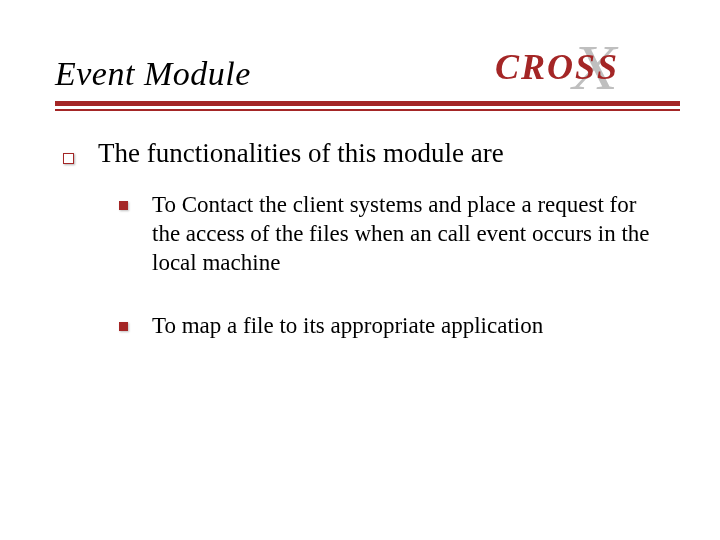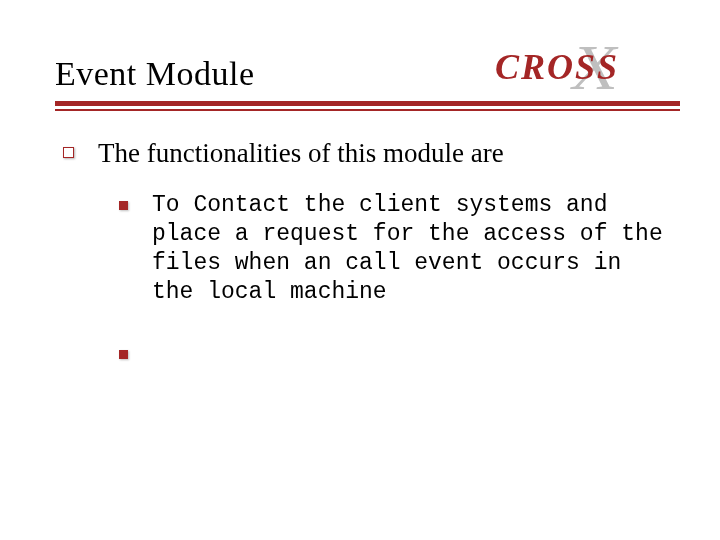--- a/index.html
+++ b/index.html
@@ -11,20 +11,21 @@
       color: #000;
     }
     .header {
       position: relative;
       margin-bottom: 8px;
     }
     .title {
       font-size: 34px;
       font-weight: 400;
       letter-spacing: 0.5px;
+      font-style: italic;
     }
     .logo {
       position: absolute;
       right: 10px;
       top: -18px;
     }
     .rule-wrap {
       margin-top: 8px;
       margin-bottom: 26px;
     }
@@ -35,21 +36,21 @@
     .rule-thin {
       height: 2px;
       background: #a42626;
       margin-top: 3px;
     }
     .content {
       padding-left: 8px;
     }
     .main-item {
       display: flex;
-      align-items: flex-start;
+      align-items: center;
       gap: 24px;
       margin-bottom: 22px;
     }
     .bullet-square-outline {
       width: 11px;
       height: 11px;
       border: 1.5px solid #a42626;
       flex-shrink: 0;
       margin-top: 10px;
       box-shadow: 1px 1px 2px rgba(0,0,0,0.3);
@@ -72,21 +73,20 @@
       height: 9px;
       background: #a42626;
       flex-shrink: 0;
       margin-top: 10px;
       box-shadow: 1px 1px 2px rgba(0,0,0,0.25);
     }
     .sub-text {
       font-size: 23px;
       line-height: 1.25;
       padding-right: 10px;
-      font-family: Liberation Mono, monospace;
     }
   </style>
 </head>
 <body>
 
 <div class="header">
   <div class="title">Event Module</div>
   <div class="logo">
     <svg width="175" height="58" viewBox="0 0 175 58">
       <text x="106" y="52" font-family="Georgia, 'Times New Roman', serif" font-size="64" font-weight="400" fill="#bfbfbf" text-anchor="middle" transform="skewX(-10)">X</text>
@@ -106,15 +106,16 @@
     <div class="main-text">The functionalities of this module are</div>
   </div>
 
   <div class="sub-list">
     <div class="sub-item">
       <div class="bullet-square-fill"></div>
       <div class="sub-text">To Contact the client systems and place a request for the access of the files when an call event occurs in the local machine</div>
     </div>
     <div class="sub-item">
       <div class="bullet-square-fill"></div>
+      <div class="sub-text">To map a file to its appropriate application</div>
     </div>
   </div>
 </div>
 
 </body></html>

